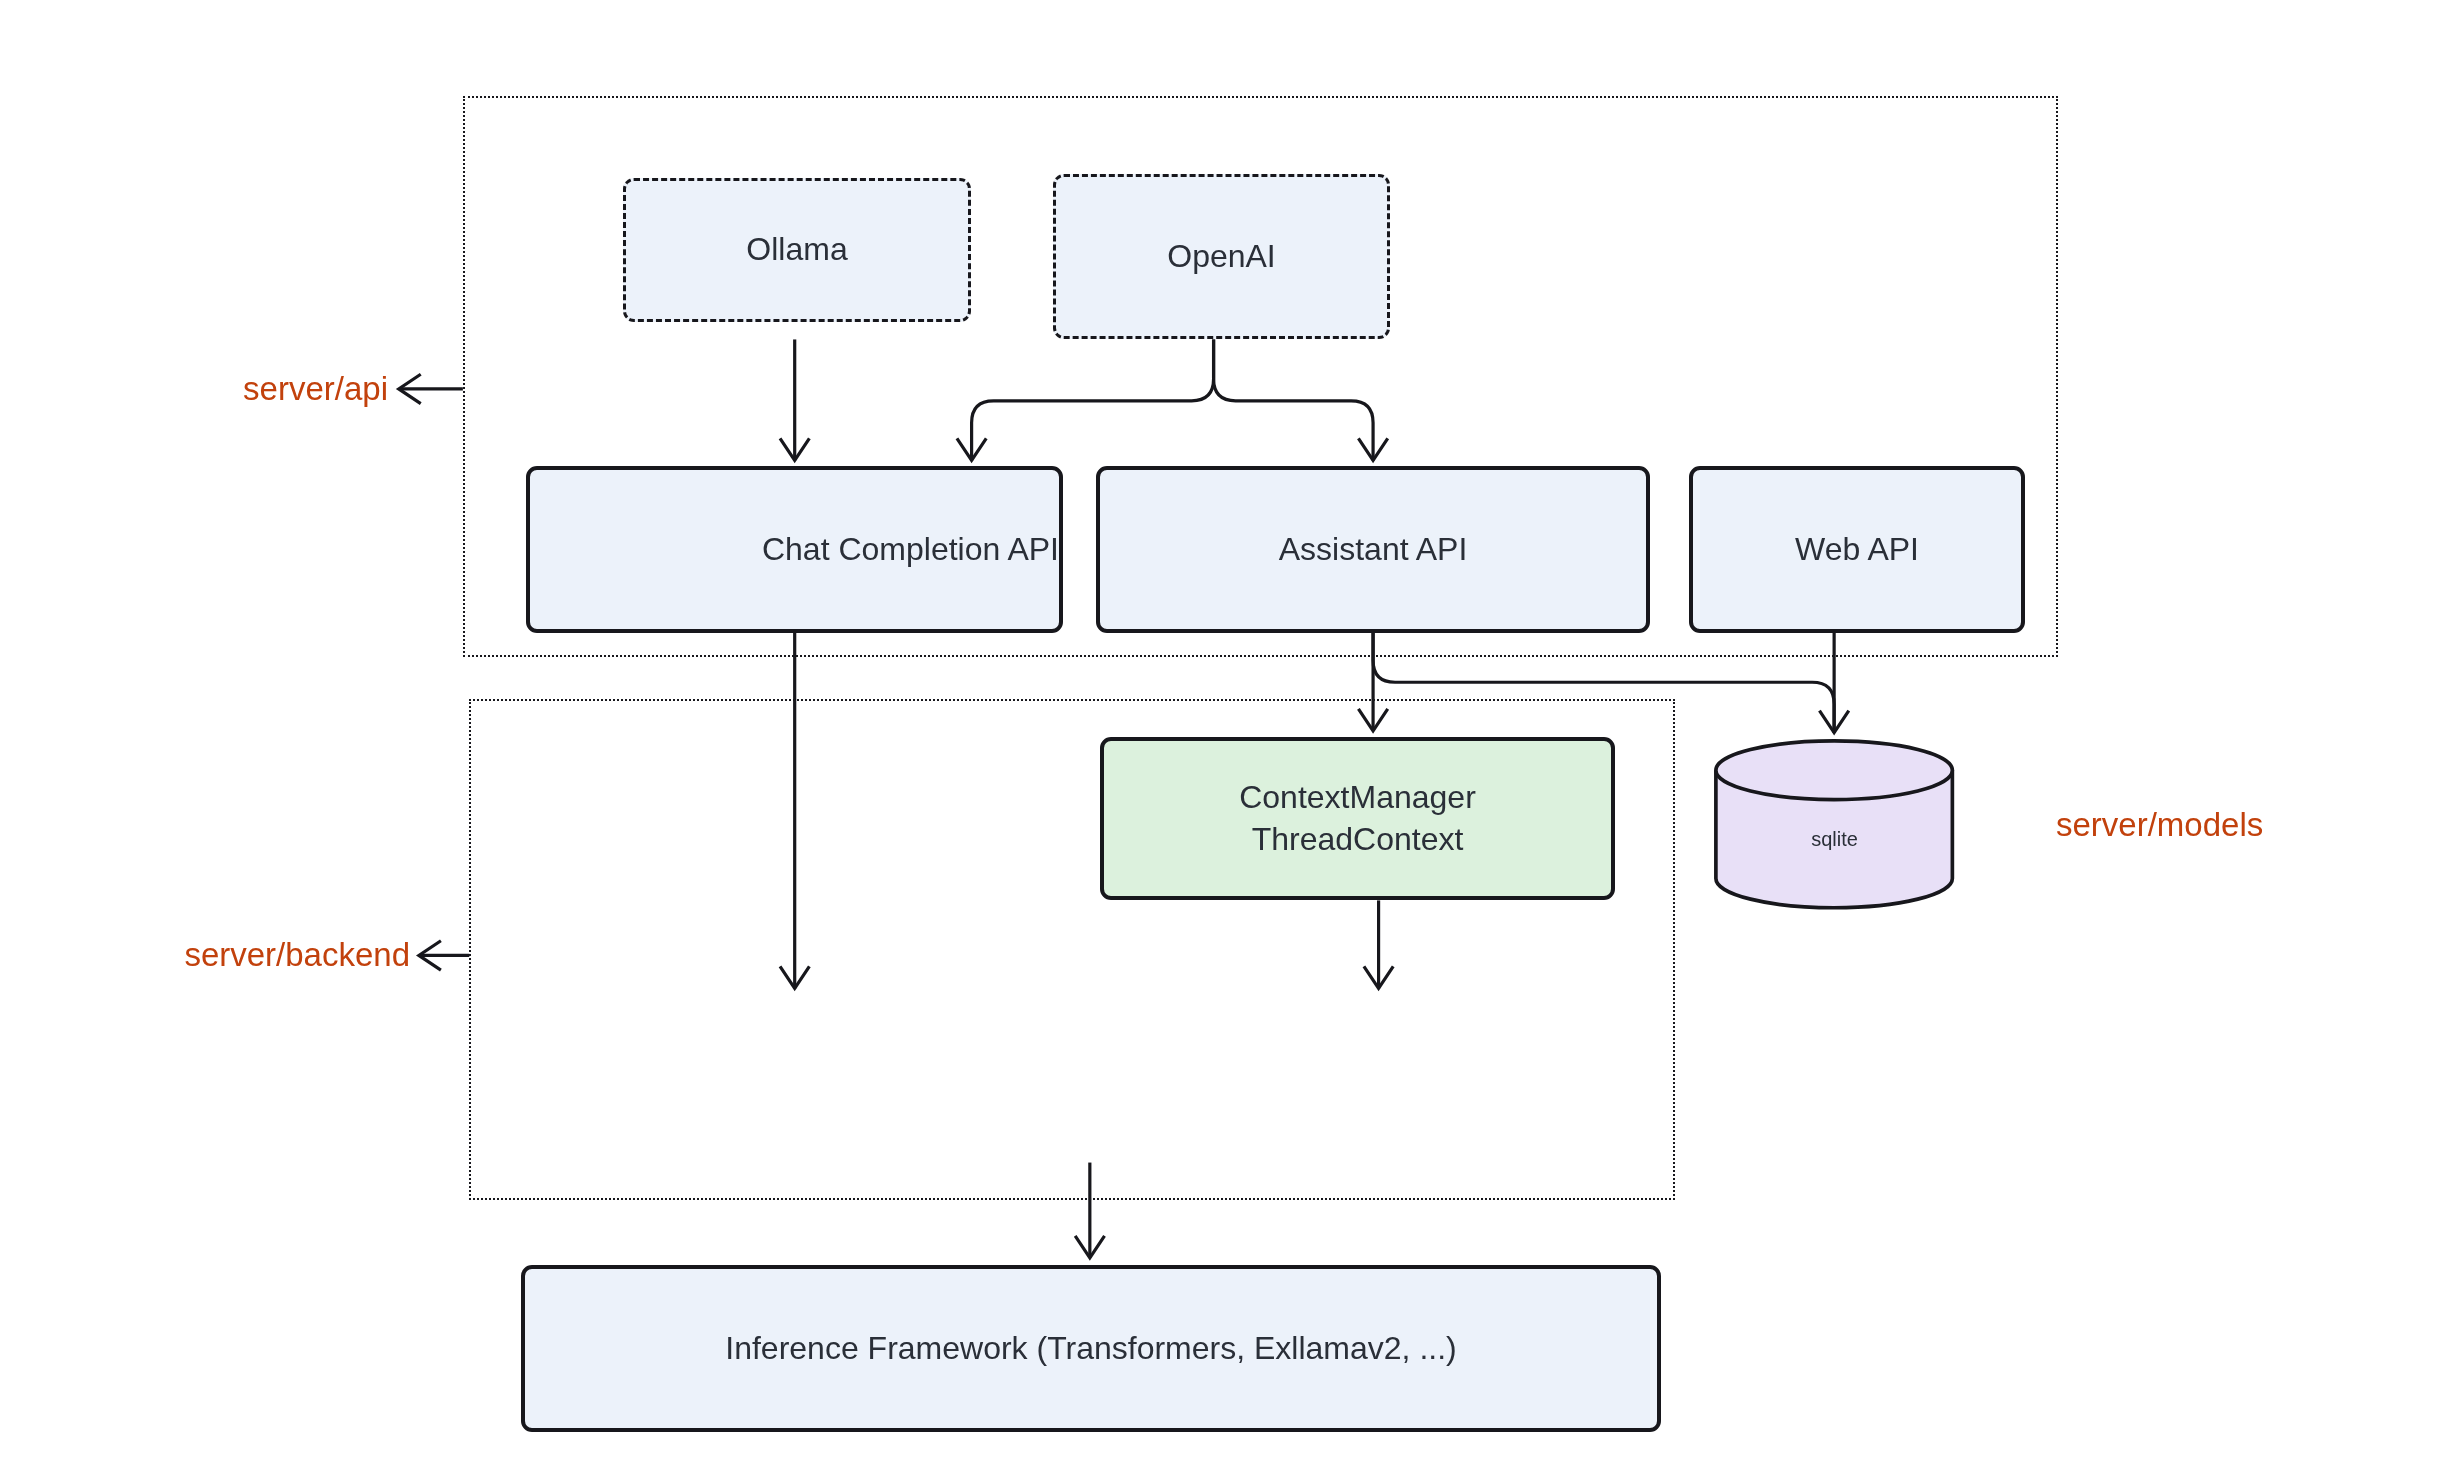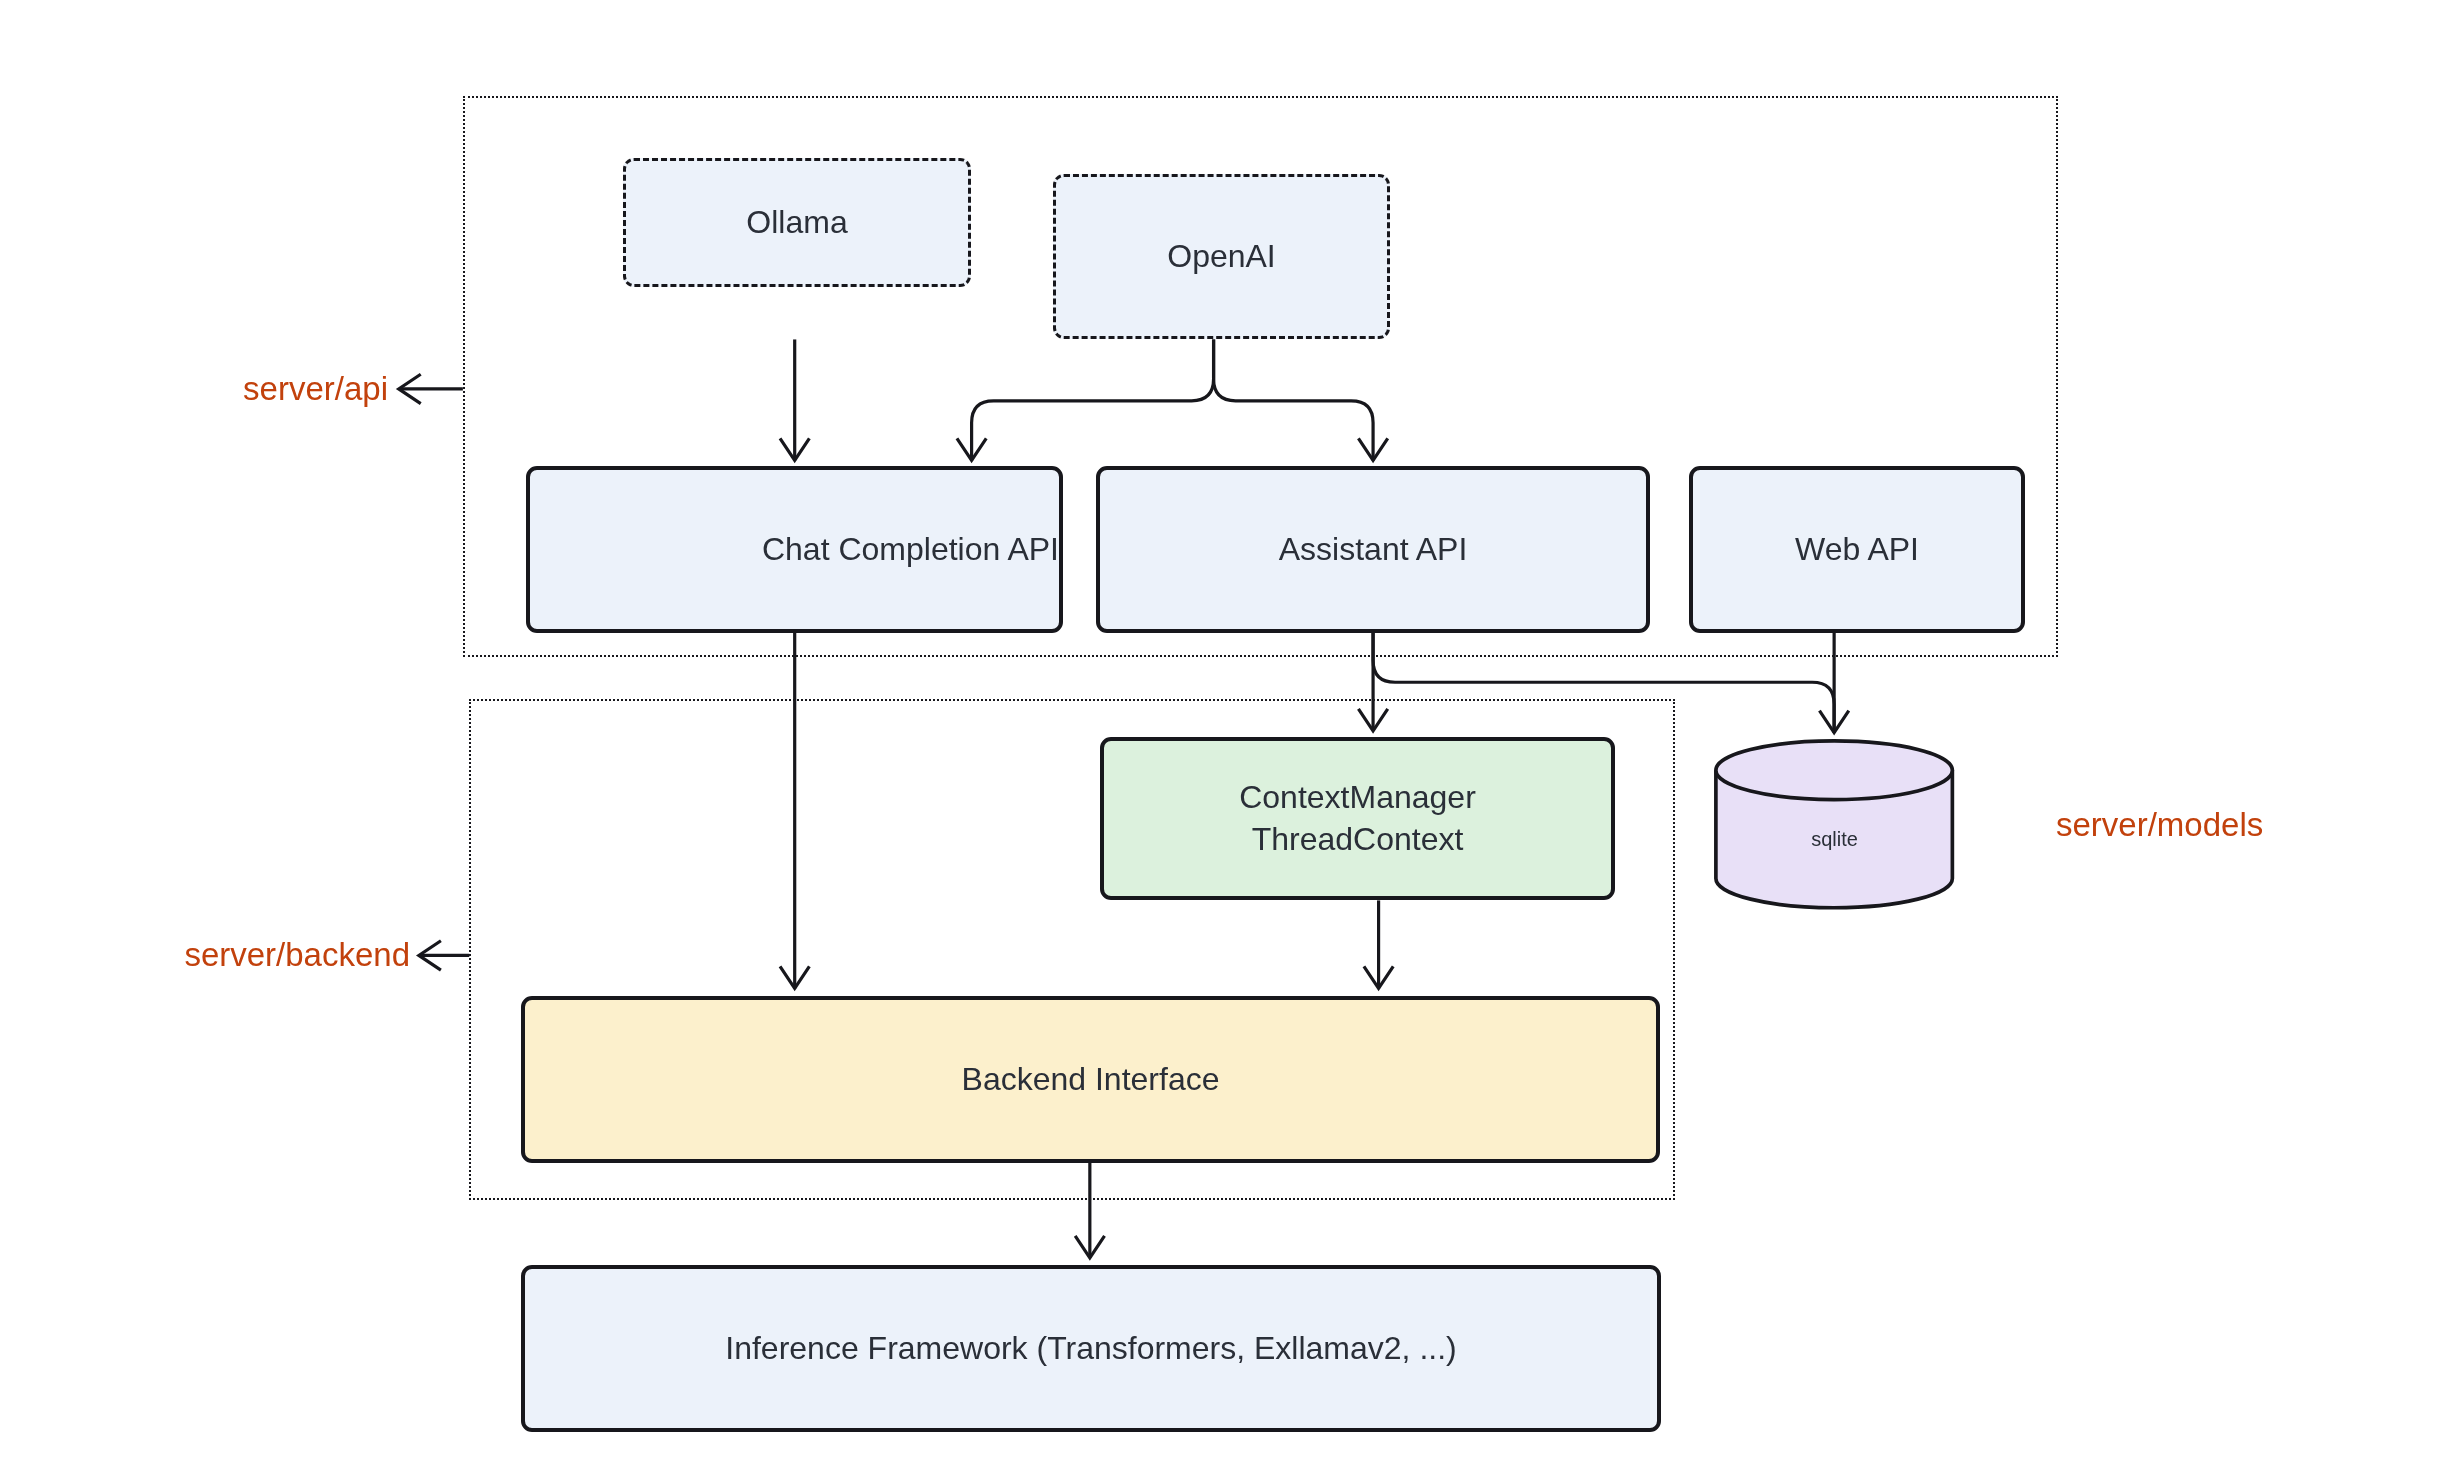--- a/index.html
+++ b/index.html
@@ -119,21 +119,21 @@
       <path class="edge" d="M512 1042 L459 1042"></path>
       <path class="head" d="M481 1026 L457 1042 L481 1058"></path>
     </g>
 
     <g>
       <path class="cyl" d="M1872 840 L1872 958 A129 32 0 0 0 2130 958 L2130 840"></path>
       <ellipse class="cyl" cx="2001" cy="840" rx="129" ry="32"></ellipse>
     </g>
   </svg>
 
-  <div class="box dashed" style="left:623px;top:158px;width:348px;height:129px;">
+  <div class="box dashed" style="left:623px;top:178px;width:348px;height:144px;">
     <span>Ollama</span>
   </div>
 
   <div class="box dashed" style="left:1045px;top:174px;width:337px;height:165px;margin-left:8px;">
     <span>OpenAI</span>
   </div>
 
   <div class="box" style="left:526px;top:466px;width:537px;height:167px;align-items:flex-end;">
     <span>Chat Completion API</span>
   </div>
@@ -144,23 +144,20 @@
 
   <div class="box" style="left:1689px;top:466px;width:336px;height:167px;">
     <span>Web API</span>
   </div>
 
   <div class="box green" style="left:1100px;top:737px;width:515px;height:163px;align-items:center;">
     <span>ContextManager</span>
     <span>ThreadContext</span>
   </div>
 
-  <div class="box yellow" style="left:521px;top:996px;width:1139px;height:167px;">
-    <span>Backend Interface</span>
-  </div>
 
   <div class="box" style="left:521px;top:1265px;width:1140px;height:167px;">
     <span>Inference Framework (Transformers, Exllamav2, ...)</span>
   </div>
 
   <div class="cyl-label" style="left:1743px;top:817px;width:183px;">sqlite</div>
 
   <div class="side-label right-aligned" style="right:2074px;top:367px;">server/api</div>
 
   <div class="side-label right-aligned" style="right:2052px;top:933px;text-align:right;">server/backend</div>

